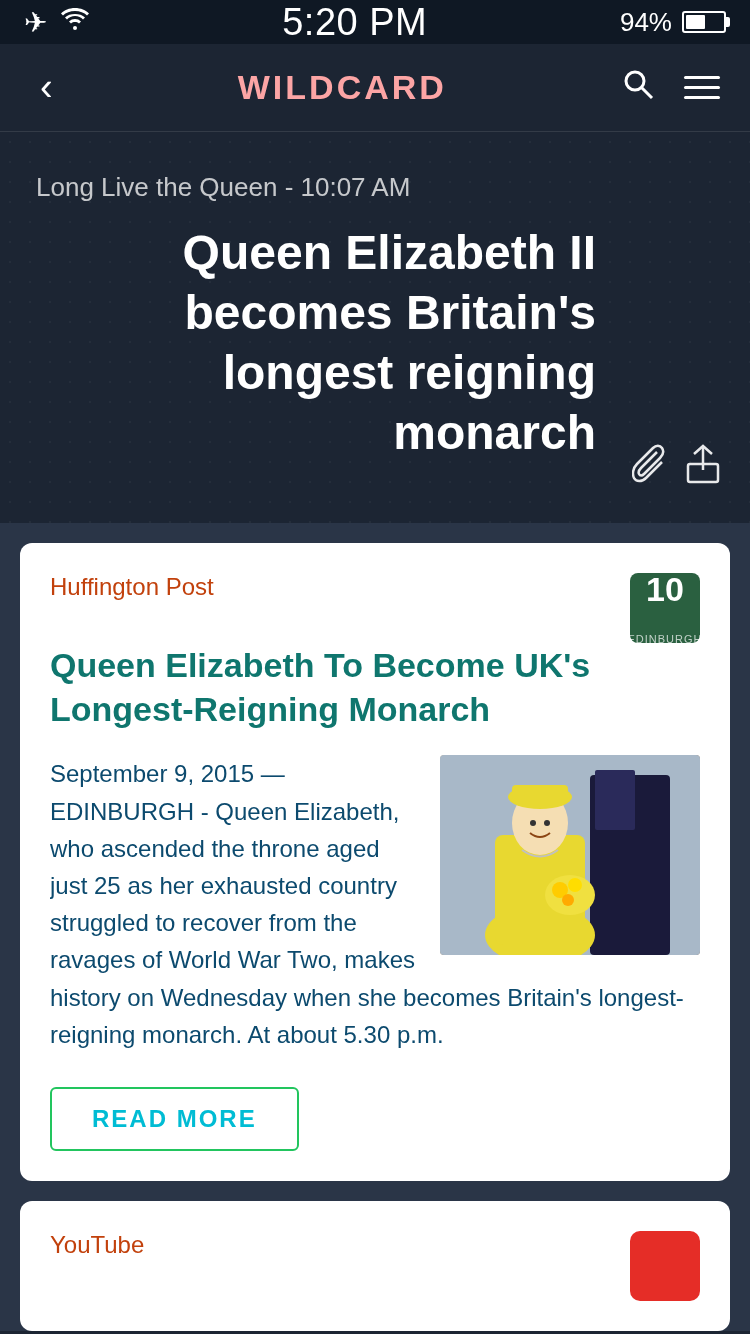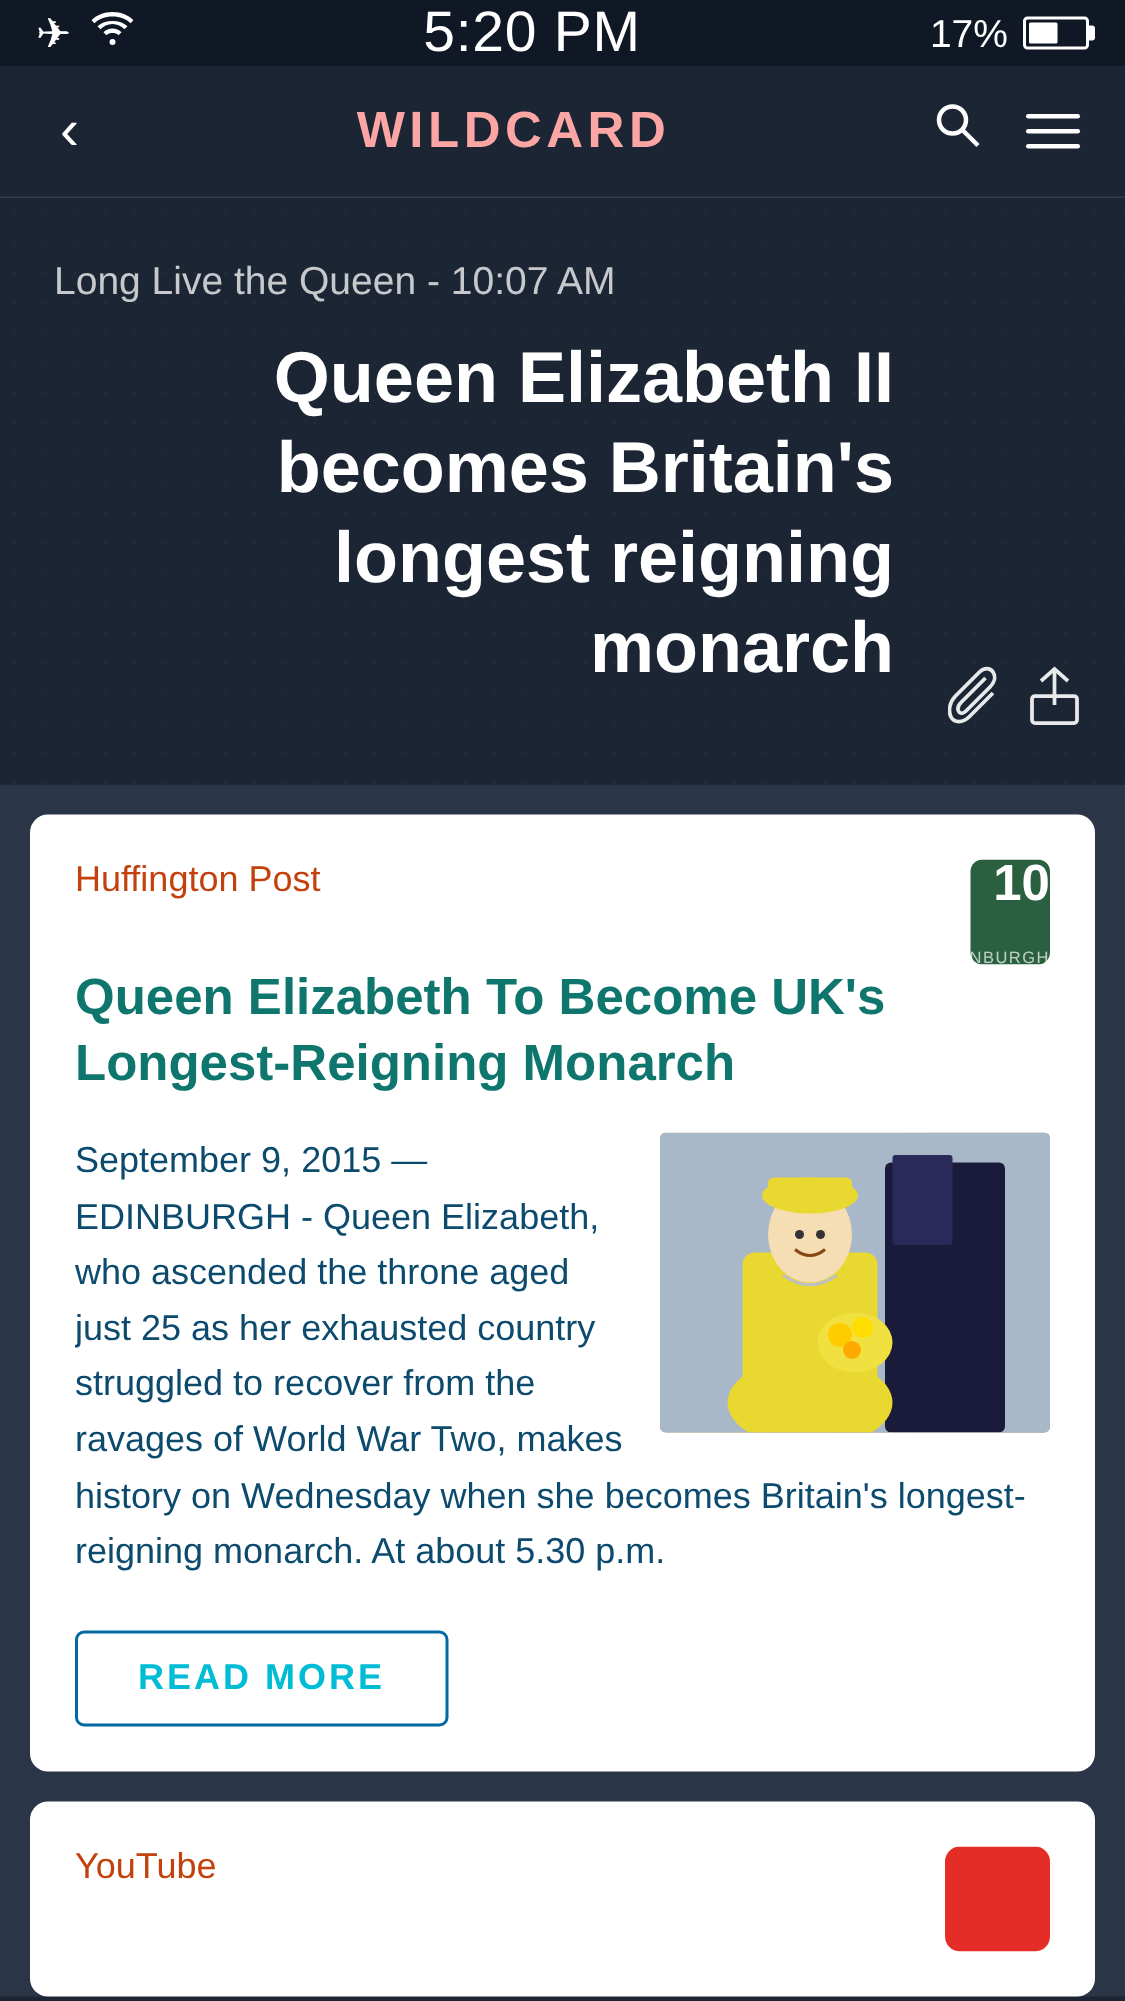--- a/index.html
+++ b/index.html
@@ -177,27 +177,27 @@
 
     
     .card-source {
       color: #c2410c;
       font-size: 24px;
       margin-bottom: 12px;
       font-weight: 400;
     }
     .source-badge {
       float: right;
-      width: 53px;
+      width: 70px;
       height: 70px;
       background: #2a6040;
       border-radius: 8px;
       display: flex;
       flex-direction: column;
-      align-items: flex-end;
+      align-items: center;
       justify-content: center;
       color: white;
       font-size: 34px;
       font-weight: 700;
       line-height: 1;
       gap: 26px;
     }
     .source-badge-sub {
       font-size: 11px;
       font-weight: 400;
@@ -229,21 +229,21 @@
       position: relative;
     }
     
     .card-text {
       color: #0c4a6e;
       font-size: 24px;
       line-height: 1.55;
     }
     .read-more-btn {
       display: inline-block;
-      border: 2px solid #0369a1;
+      border: 2px solid #22c55e;
       color: #00bcd4;
       font-size: 24px;
       font-weight: 600;
       letter-spacing: 2px;
       padding: 16px 40px;
       border-radius: 6px;
       cursor: pointer;
       margin-top: 10px;
     }
 
@@ -271,21 +271,21 @@
       <svg width="28" height="22" viewBox="0 0 28 22" fill="white">
         <path d="M14 18a2 2 0 1 1 0 4 2 2 0 0 1 0-4z"></path>
         <path d="M8 13.5C9.7 11.8 11.7 11 14 11s4.3.8 6 2.5l-2 2C16.8 14.2 15.4 14 14 14s-2.8.2-4 1.5l-2-2z"></path>
         <path d="M4 9.5C6.4 7.1 10.1 6 14 6s7.6 1.1 10 3.5l-2 2C20.1 9.5 17.2 8 14 8s-6.1 1.5-8 3.5l-2-2z"></path>
         <path d="M0 5.5C3.2 2.2 8.3 0 14 0s10.8 2.2 14 5.5l-2 2C23.2 4.5 18.8 3 14 3S4.8 4.5 2 7.5l-2-2z"></path>
       </svg>
     </span>
   </div>
   <div class="status-center">5:20 PM</div>
   <div class="status-right">
-    <span>17%</span>
+    <span>94%</span>
     <span class="battery-icon">
       <span class="battery-body">
           <span class="battery-fill"></span>
         </span>
     </span>
   </div>
 </div>
 
 <div class="nav-bar">
   <span class="nav-back">‹</span>

